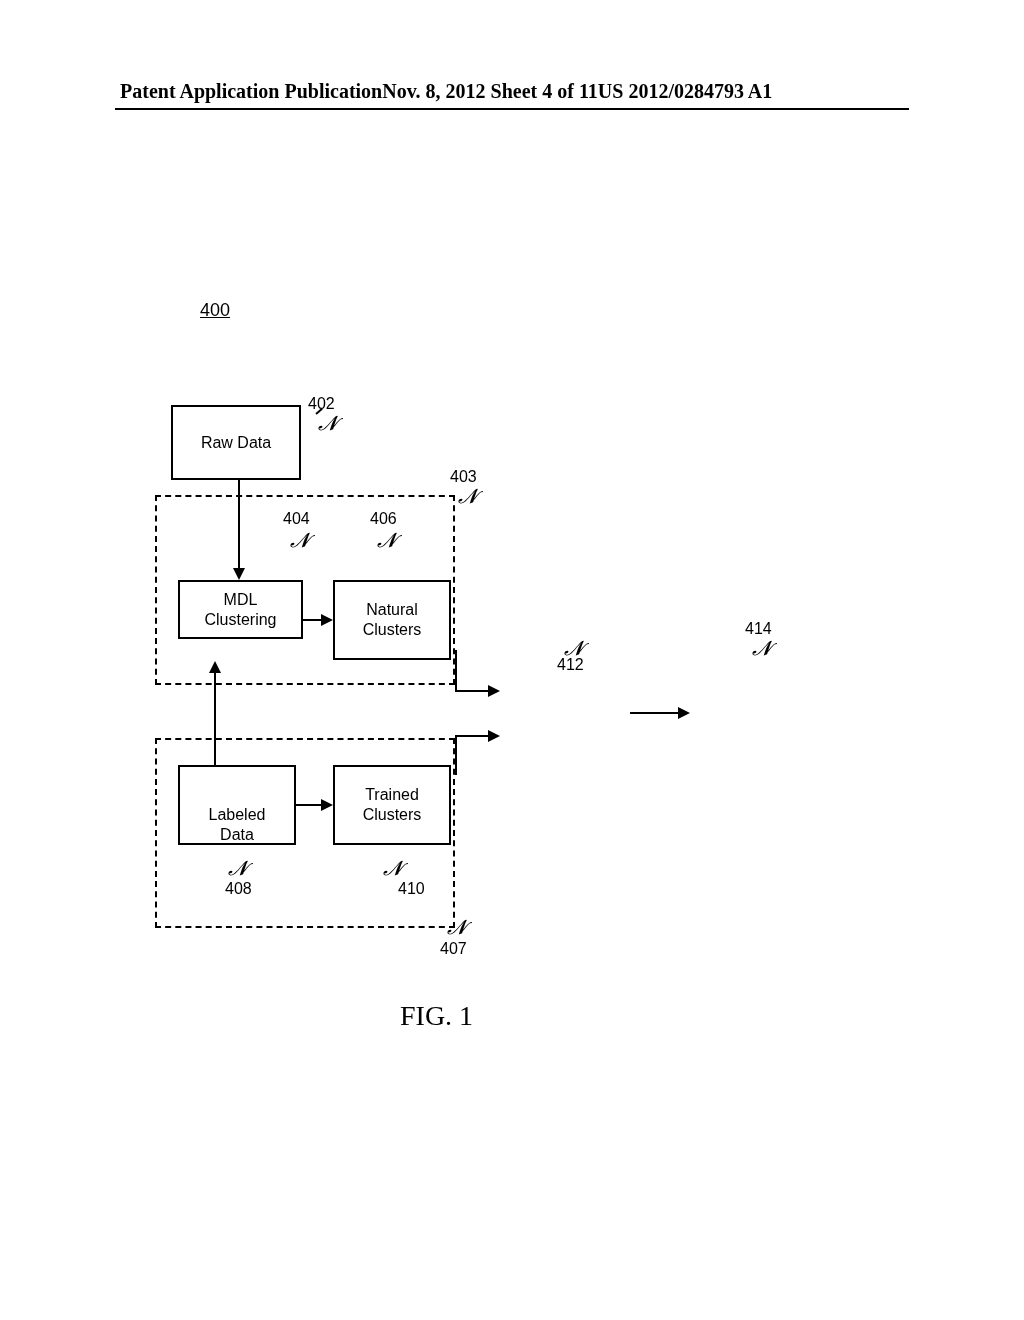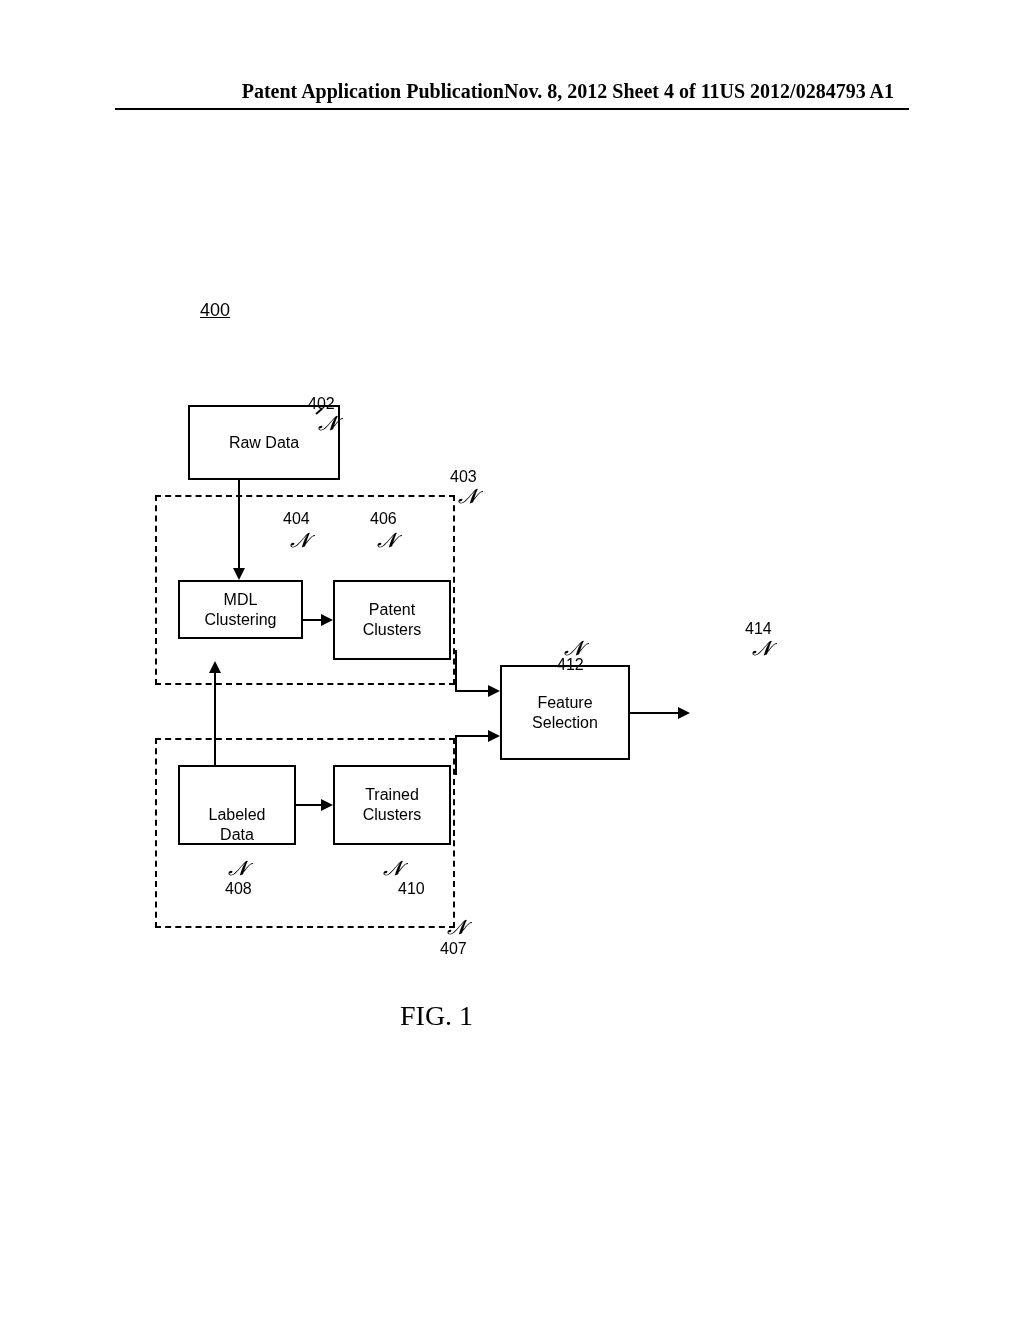--- a/index.html
+++ b/index.html
@@ -10,21 +10,21 @@
     width: 1024px;
     height: 1320px;
     position: relative;
   }
   .header {
     position: absolute;
     top: 80px;
     left: 0;
     right: 0;
     display: flex;
-    justify-content: flex-end;
+    justify-content: flex-start;
     padding: 0 130px 0 120px;
     font-size: 20px;
     font-weight: bold;
   }
   .header-rule {
     position: absolute;
     top: 108px;
     left: 115px;
     right: 115px;
     height: 2px;
@@ -126,39 +126,39 @@
   <span>Patent Application Publication</span>
   <span>Nov. 8, 2012  Sheet 4 of 11</span>
   <span>US 2012/0284793 A1</span>
 </div>
 <div class="header-rule"></div>
 
 <div class="fig-number">400</div>
 
 <div class="diagram">
 
-  <div class="box" style="left:188px; top:405px; width:152px; height:75px;">
+  <div class="box" style="left:171px; top:405px; width:130px; height:75px;">
     <span>Raw Data</span>
   </div>
   <div class="ref-label" style="left:308px; top:395px;">402</div>
   <div class="squiggle" style="left:318px; top:413px;">𝓝</div>
 
   <div class="dashed-group" style="left:155px; top:495px; width:300px; height:190px;"></div>
   <div class="ref-label" style="left:450px; top:468px;">403</div>
   <div class="squiggle" style="left:458px; top:486px;">𝓝</div>
 
   <div class="box" style="left:178px; top:580px; width:125px; height:59px;">
     <span style="white-space:pre-line;">MDL
 Clustering</span>
   </div>
   <div class="ref-label" style="left:283px; top:510px;">404</div>
   <div class="squiggle" style="left:290px; top:530px;">𝓝</div>
 
   <div class="box" style="left:333px; top:580px; width:118px; height:80px;">
-    <span style="white-space:pre-line;">Patent
+    <span style="white-space:pre-line;">Natural
 Clusters</span>
   </div>
   <div class="ref-label" style="left:370px; top:510px;">406</div>
   <div class="squiggle" style="left:377px; top:530px;">𝓝</div>
 
   <div class="dashed-group" style="left:155px; top:738px; width:300px; height:190px;"></div>
   <div class="ref-label" style="left:440px; top:940px;">407</div>
   <div class="squiggle" style="left:447px; top:917px;">𝓝</div>
 
   <div class="box" style="left:178px; top:765px; width:118px; height:80px;">
@@ -168,24 +168,20 @@
   <div class="ref-label" style="left:225px; top:880px;">408</div>
   <div class="squiggle" style="left:228px; top:858px;">𝓝</div>
 
   <div class="box" style="left:333px; top:765px; width:118px; height:80px;">
     <span style="white-space:pre-line;">Trained
 Clusters</span>
   </div>
   <div class="ref-label" style="left:380px; top:880px;margin-left:18px;">410</div>
   <div class="squiggle" style="left:383px; top:858px;">𝓝</div>
 
-  <div class="box" style="left:500px; top:665px; width:130px; height:95px;">
-    <span style="white-space:pre-line;">Feature
-Selection</span>
-  </div>
   <div class="ref-label" style="left:557px; top:620px;margin-top:36px;">412</div>
   <div class="squiggle" style="left:564px; top:638px;">𝓝</div>
 
   <div class="ref-label" style="left:745px; top:620px;">414</div>
   <div class="squiggle" style="left:752px; top:638px;">𝓝</div>
 
   <div class="arrow-line" style="left:238px; top:480px; width:2px; height:90px;"></div>
   <div class="arrow-head-down" style="left:233px; top:568px;"></div>
 
   <div class="arrow-line" style="left:303px; top:619px; width:20px; height:2px;"></div>

